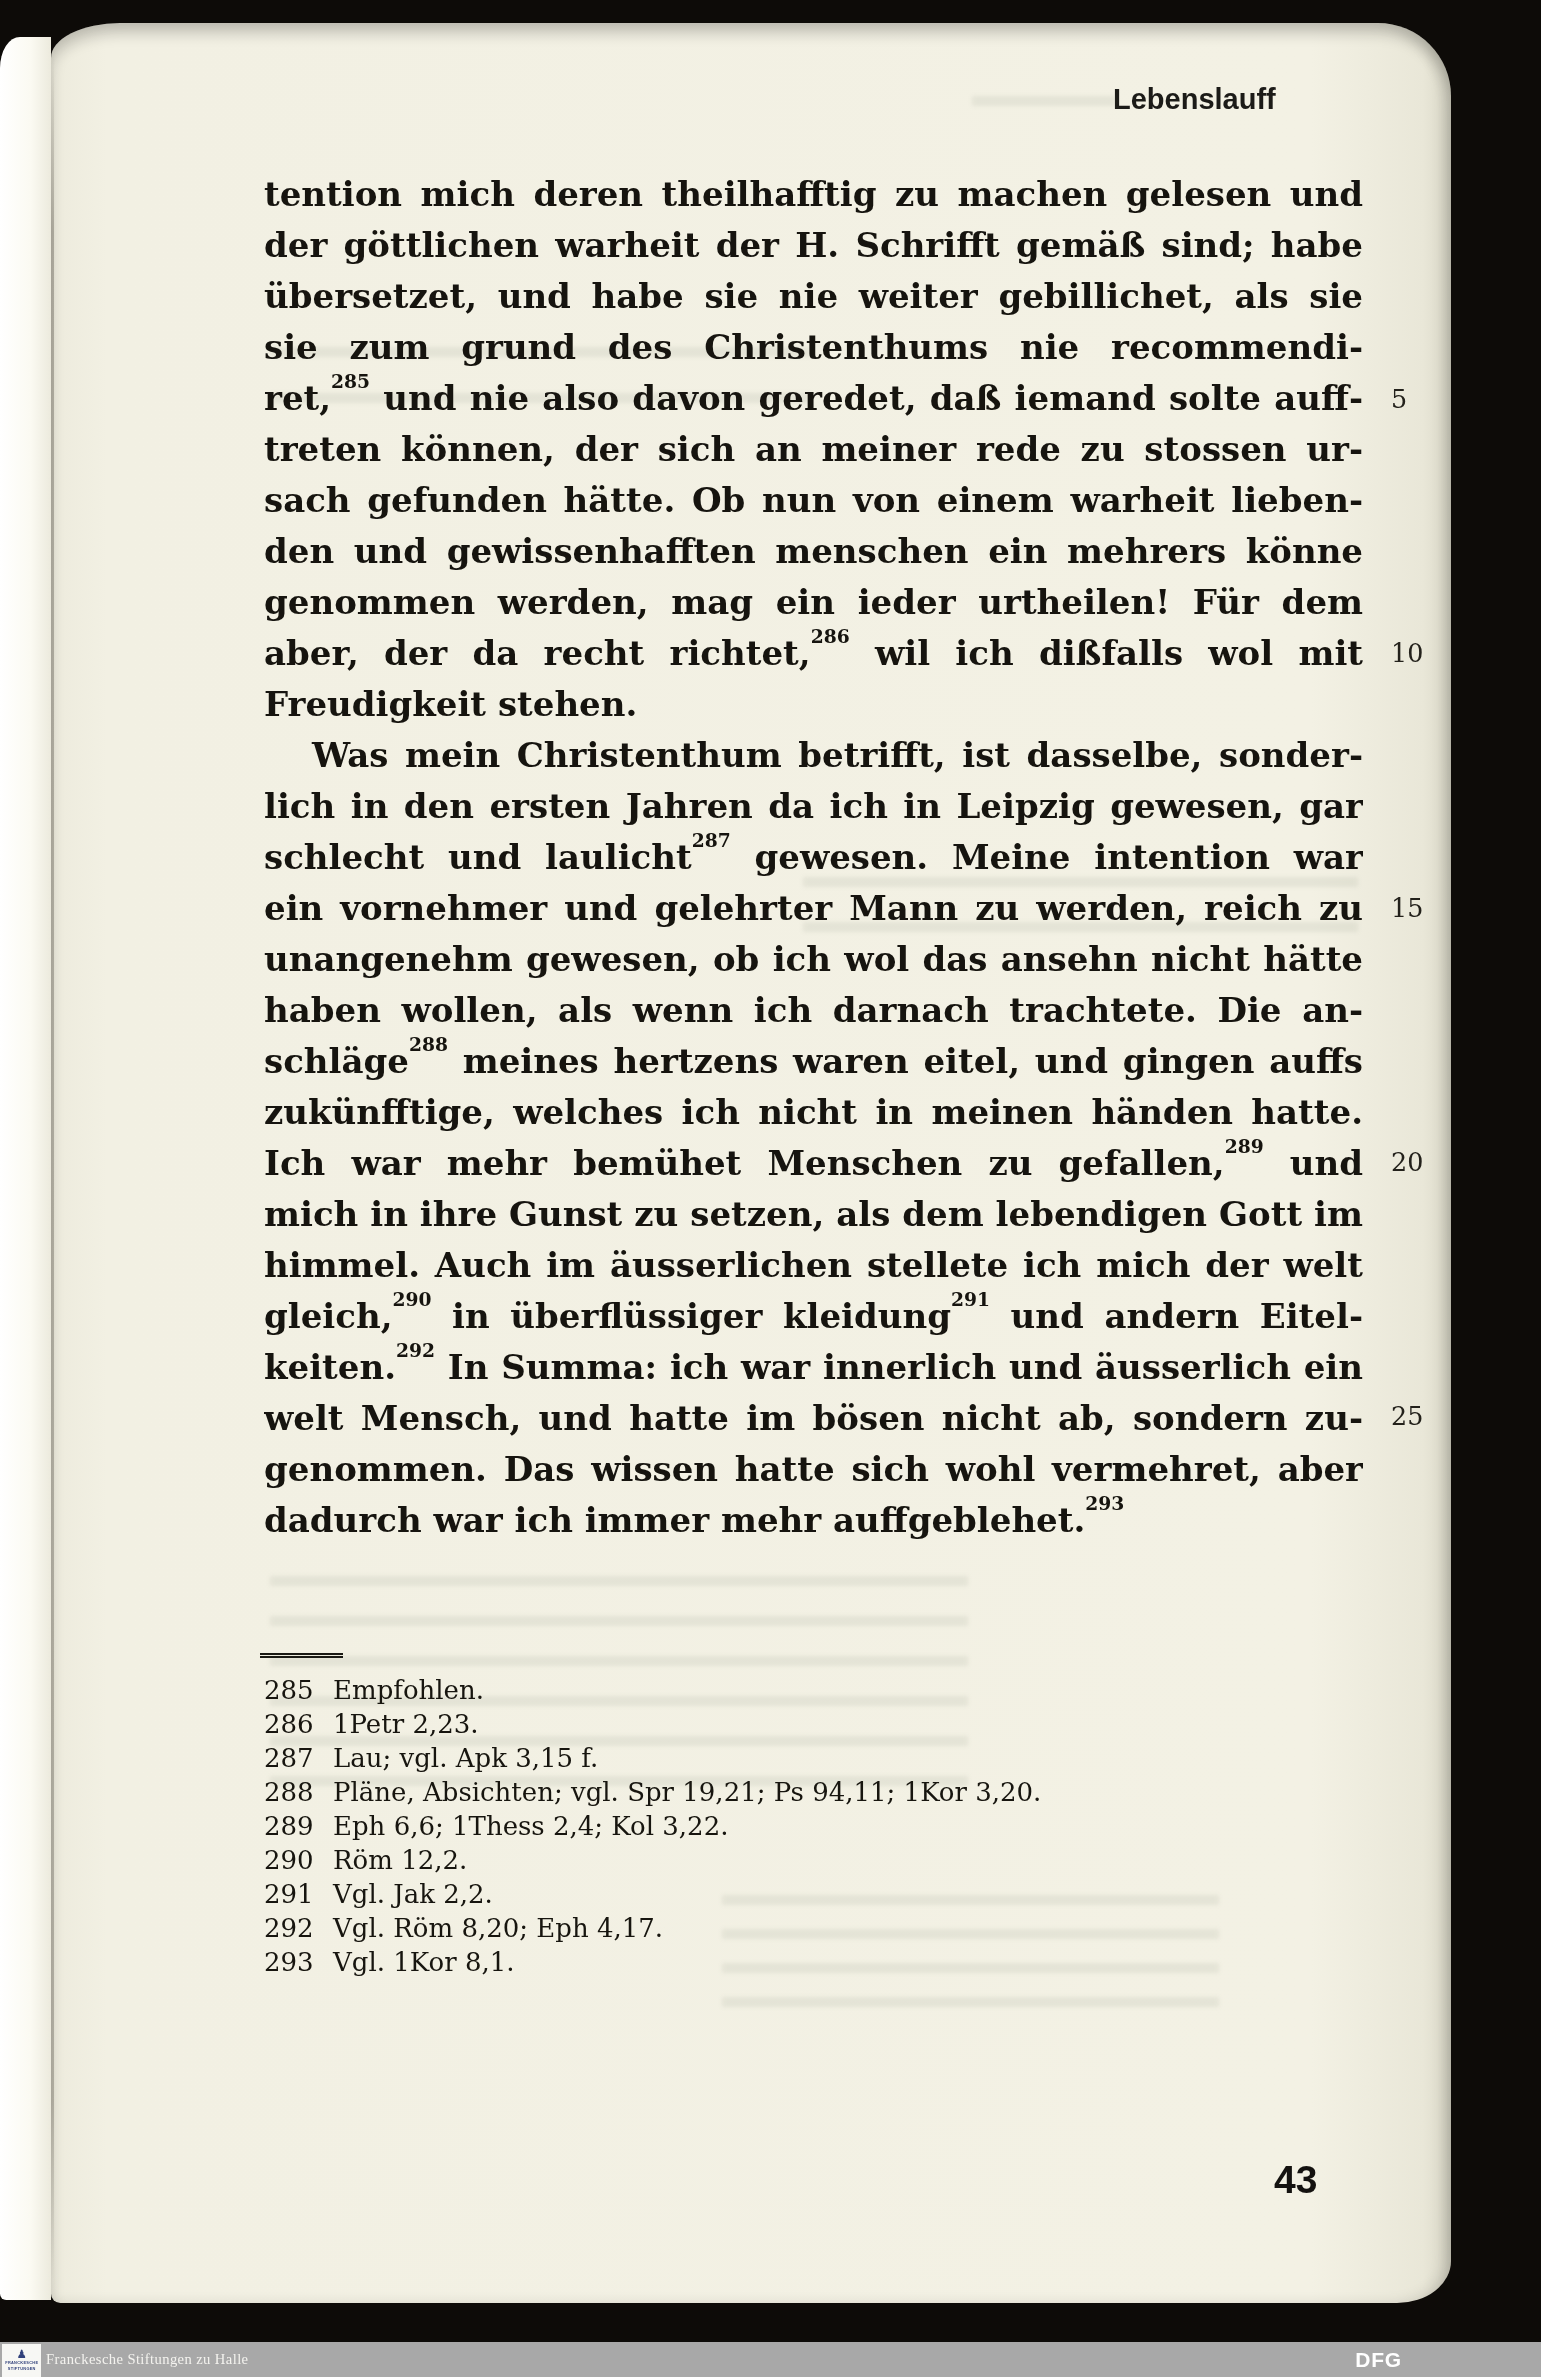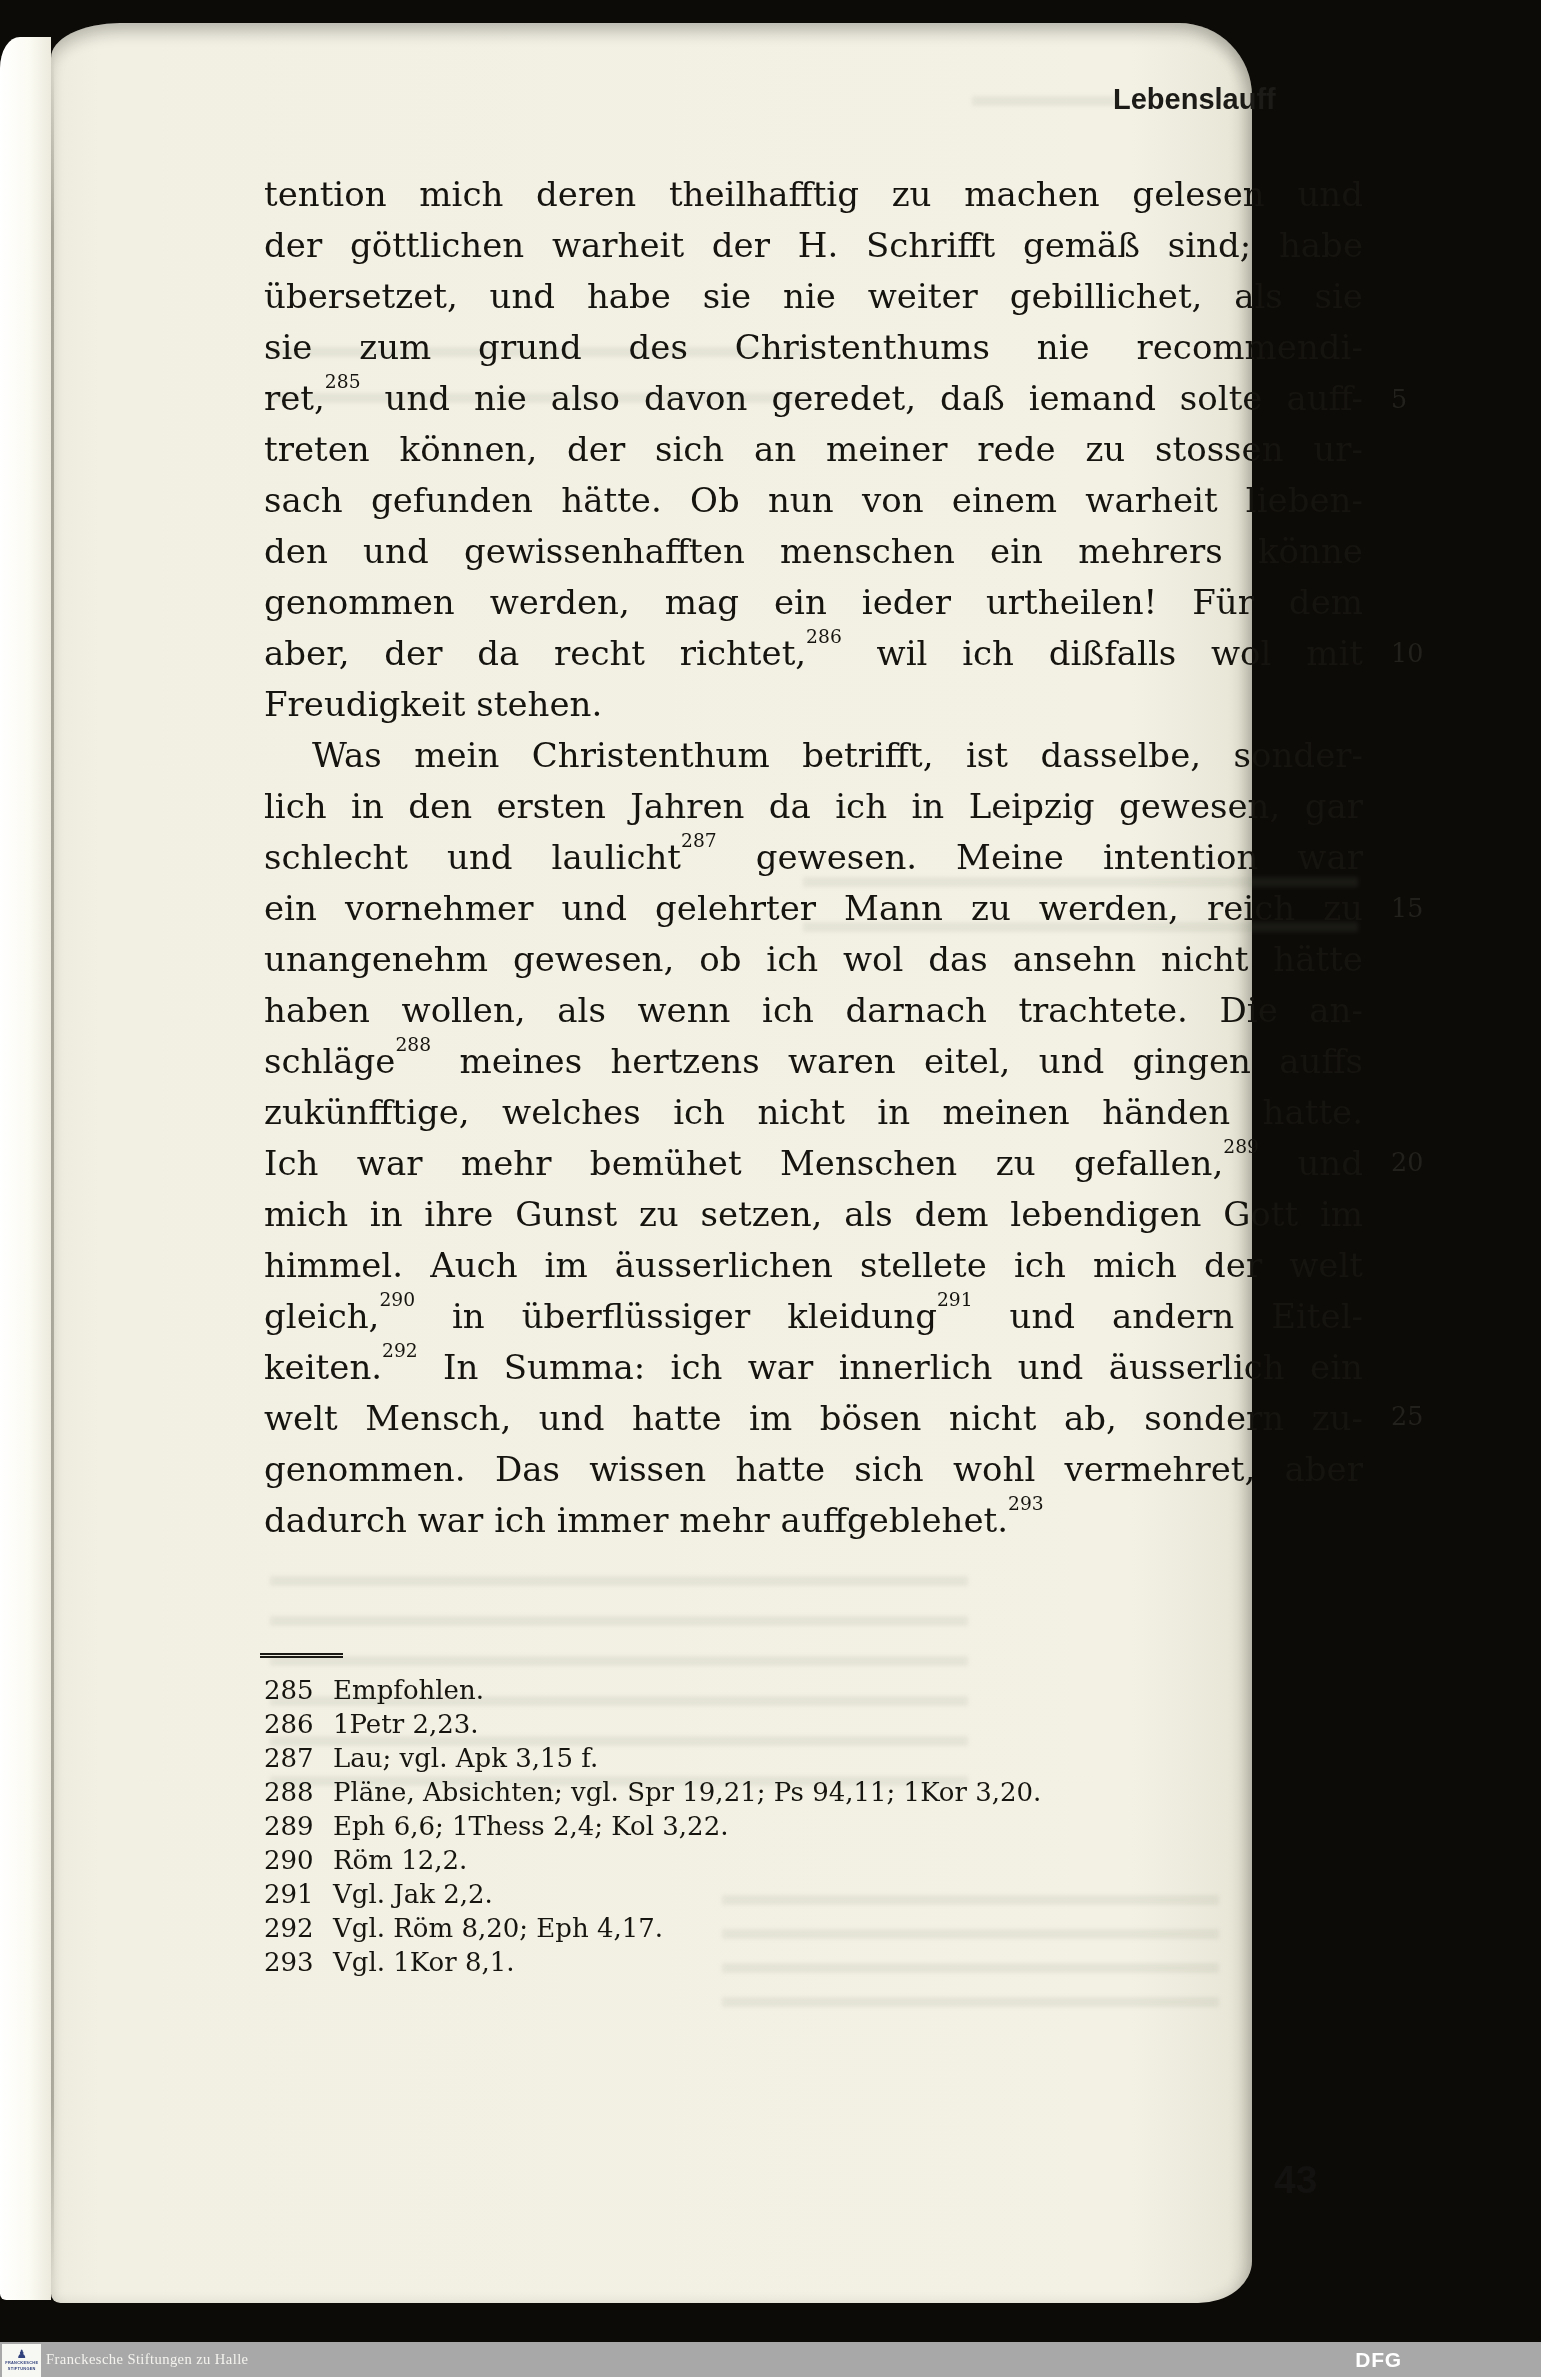--- a/index.html
+++ b/index.html
@@ -9,34 +9,34 @@
     font-family:"DejaVu Serif", serif;
   }
   
   .white-strip{
     position:absolute;left:0;top:37px;width:51px;height:2263px;
     background:linear-gradient(90deg,#ffffff 0,#fbfaf2 60%,#eceadd 100%);
     border-radius:20px 0 0 6.2px / 31px 0 0 6.2px;
   }
   
   .page{
-    position:absolute;left:51px;top:23px;width:1201px;height:2280px;
+    position:absolute;left:51px;top:23px;width:1400px;height:2280px;
     background:linear-gradient(90deg,#edebdd 0,#f2f0e3 4%,#f3f1e4 90%,#e9e7d8 98%,#d9d7c7 100%);
     border-radius:69px 73px 54px 9.3px / 35px 73px 42px 9.3px;
     box-shadow:inset 0 10.8px 14px rgba(0,0,0,.18), inset -7.7px 0 12.3px rgba(0,0,0,.10);
   }
   .page::before{ 
     content:"";position:absolute;left:0;top:31px;bottom:23px;width:3.1px;
     background:linear-gradient(180deg,rgba(50,45,35,0) 0,rgba(50,45,35,.30) 8%,rgba(50,45,35,.28) 92%,rgba(50,45,35,0) 100%);
   }
   .running-header{
     position:absolute;left:1062px;top:60px;
     font-family:"Liberation Sans",sans-serif;font-weight:700;font-size:29px;color:#1c1b18;
   }
-  .body-text{position:absolute;left:213px;top:146px;width:1099px;}
+  .body-text{position:absolute;left:213px;top:146px;width:1099px;font-weight:bold;}
   .line{
     height:51px;line-height:51px;font-size:34px;color:#16140f;
     text-align:justify;text-align-last:justify;overflow:hidden;
   }
   .line.flush{text-align-last:left;}
   .line.indent{text-indent:48px;}
   .line sup{font-size:.55em;position:relative;top:-.5em;line-height:0;}
   .mnum{
     position:absolute;left:1340px;width:62px;font-size:25.4px;line-height:31px;color:#23211b;
   }

